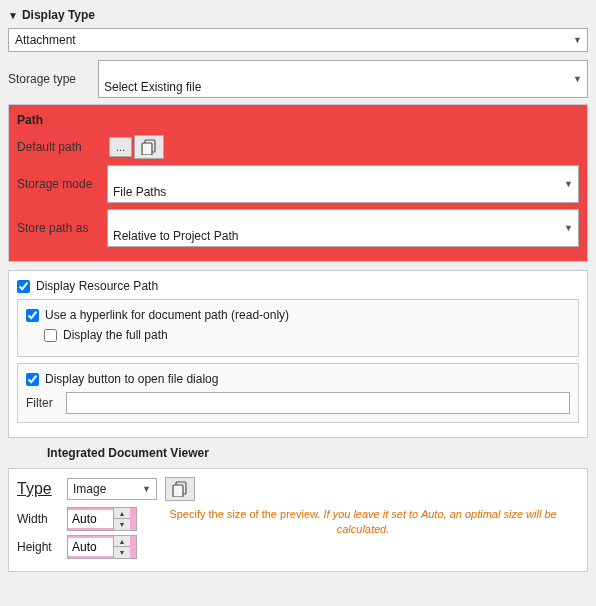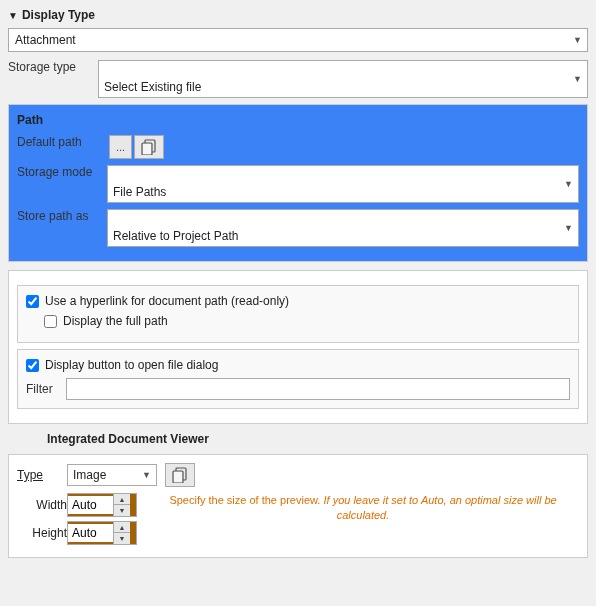--- a/index.html
+++ b/index.html
@@ -51,43 +51,45 @@
       content: '▼';
       position: absolute;
       right: 6px;
       top: 50%;
       transform: translateY(-50%);
       font-size: 9px;
       pointer-events: none;
       color: #555;
     }
     .card {
-      background: #3b82f6;
+      background: #ef4444;
       border: 1px solid #ccc;
       padding: 8px;
       margin-bottom: 8px;
     }
     .card-title {
       font-weight: bold;
       font-size: 12px;
       margin-bottom: 8px;
       color: #222;
     }
     .form-row {
       display: flex;
+      align-items: center;
       margin-bottom: 6px;
     }
     .form-label {
       width: 90px;
       font-size: 12px;
       color: #333;
       flex-shrink: 0;
     }
     .default-path-row {
       display: flex;
+      align-items: center;
       margin-bottom: 6px;
     }
     .default-path-label {
       width: 90px;
       font-size: 12px;
       color: #333;
       flex-shrink: 0;
     }
     .path-input {
       flex: 1;
@@ -197,21 +199,21 @@
       margin-bottom: 8px;
       padding-left: 39px;
     }
     .type-row {
       display: flex;
       align-items: center;
       margin-bottom: 6px;
     }
     .type-label {
       width: 50px;
-      font-size: 12px;
+      font-size: 16px;
       text-decoration: underline;
     }
     .select-wrapper-type {
       position: relative;
       display: inline-block;
       width: 90px;
     }
     .select-wrapper-type::after {
       content: '▼';
       position: absolute;
@@ -234,27 +236,26 @@
       cursor: pointer;
     }
     .dim-row {
       display: flex;
       align-items: center;
       margin-bottom: 4px;
     }
     .dim-label {
       width: 50px;
       font-size: 12px;
-      text-align: right;
     }
     .spinner-wrapper {
       display: flex;
       align-items: center;
       border: 1px solid #aaa;
-      background: #a16207;
+      background: #f9a8d4;
       width: 70px;
     }
     .spinner-input {
       border: none;
       padding: 2px 4px;
       font-size: 12px;
       width: 45px;
       outline: none;
     }
     .spinner-btns {
@@ -357,20 +358,24 @@
       <div class="form-label">Store path as</div>
       <div class="select-wrapper-sm">
         <select class="select-sm">
           <option>Relative to Project Path</option>
         </select>
       </div>
     </div>
   </div>
 
   <div class="checkbox-section">
+    <div class="checkbox-row">
+      <input type="checkbox" checked="" style="">
+      <span>Display Resource Path</span>
+    </div>
 
     <div class="sub-section" style="margin-top:6px;">
       <div class="checkbox-row">
         <input type="checkbox" checked="" style="">
         <span>Use a hyperlink for document path (read-only)</span>
       </div>
       <div class="checkbox-row" style="margin-left:18px;">
         <input type="checkbox" style="">
         <span>Display the full path</span>
       </div>

